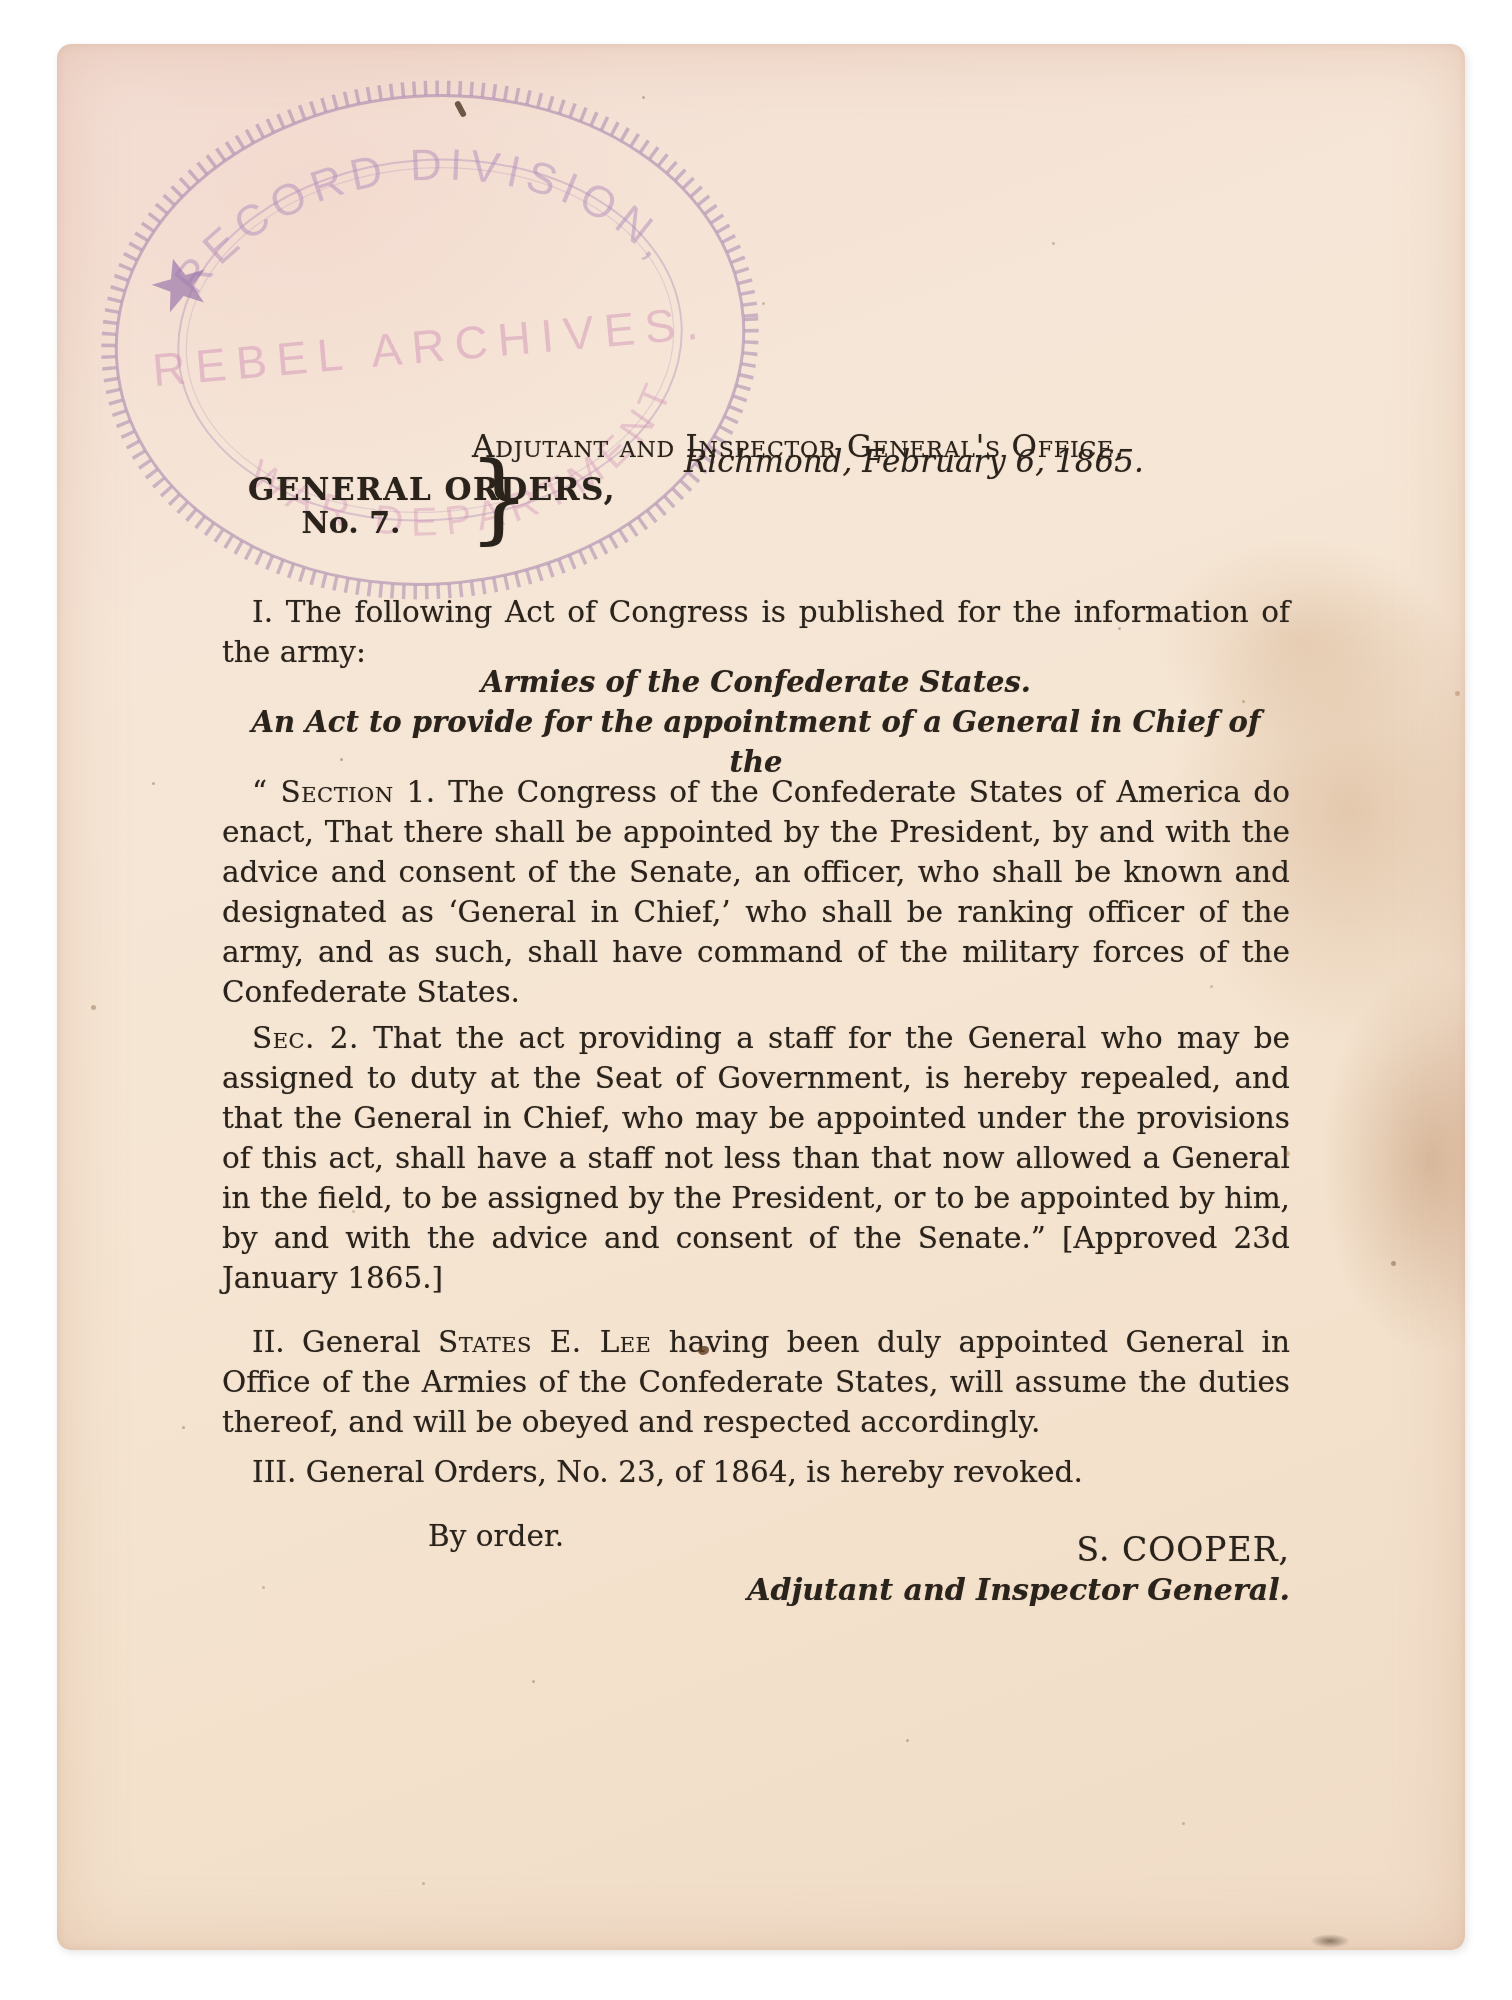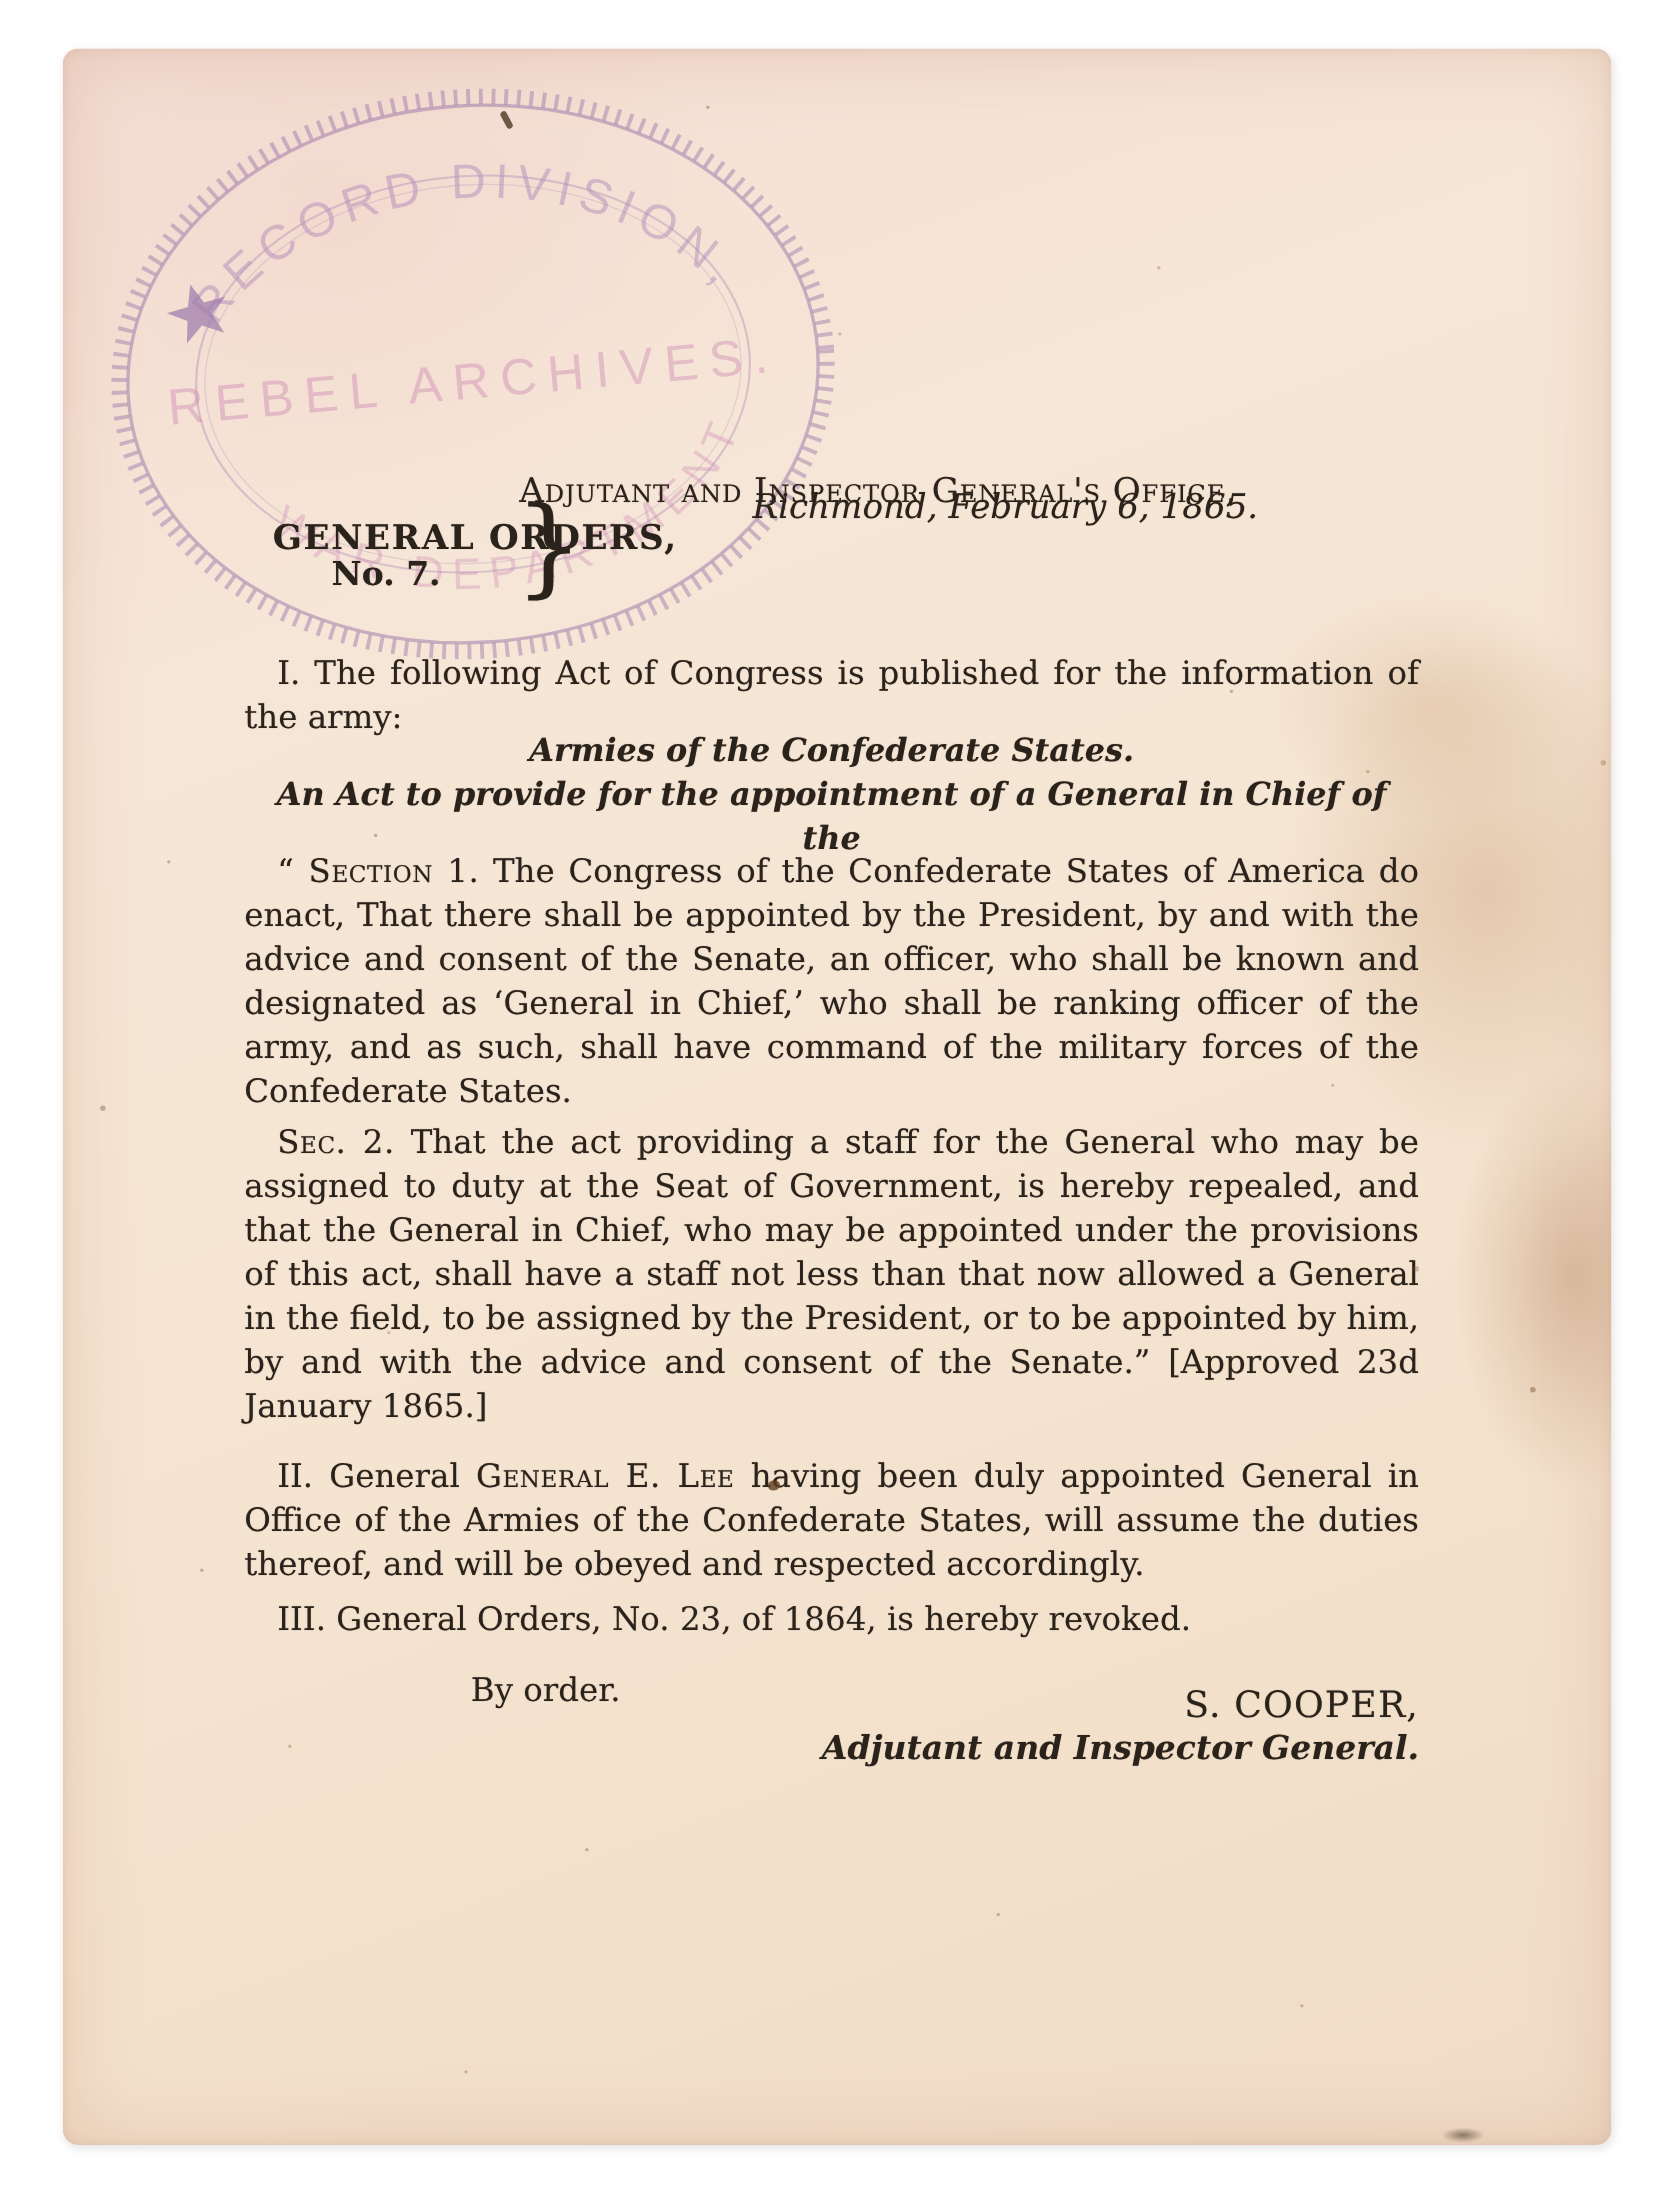--- a/index.html
+++ b/index.html
@@ -116,21 +116,21 @@
 
   <div class="bodyblock" id="act-title">
     <div>Armies of the Confederate States.</div>
     <div>An Act to provide for the appointment of a General in Chief of the</div>
   </div>
 
   <p class="bodyblock" id="sec1"><span class="sc">“ Section 1.</span><span> The Congress of the Confederate States of America do enact, That there shall be appointed by the President, by and with the advice and consent of the Senate, an officer, who shall be known and designated as ‘General in Chief,’ who shall be ranking officer of the army, and as such, shall have command of the military forces of the Confederate States.</span></p>
 
   <p class="bodyblock" id="sec2"><span class="sc">Sec. 2.</span><span> That the act providing a staff for the General who may be assigned to duty at the Seat of Government, is hereby repealed, and that the General in Chief, who may be appointed under the provisions of this act, shall have a staff not less than that now allowed a General in the field, to be assigned by the President, or to be appointed by him, by and with the advice and consent of the Senate.”  [Approved 23d January 1865.]</span></p>
 
-  <p class="bodyblock" id="p2"><span>II. General </span><span class="sc">General E. Lee</span><span> having been duly appointed General in Office of the Armies of the Confederate States, will assume the duties thereof, and will be obeyed and respected accordingly.</span></p>
+  <p class="bodyblock" id="p2"><span>II. General </span><span class="sc">States E. Lee</span><span> having been duly appointed General in Office of the Armies of the Confederate States, will assume the duties thereof, and will be obeyed and respected accordingly.</span></p>
 
   <p class="bodyblock" id="p3">III. General Orders, No. 23, of 1864, is hereby revoked.</p>
 
   <p class="bodyblock" id="by-order">By order.</p>
 
   <div class="bodyblock" id="sig-name">S. COOPER,</div>
   <div class="bodyblock" id="sig-title">Adjutant and Inspector General.</div>
 
   <div class="specks"></div>
   <div class="fleck-a"></div>

